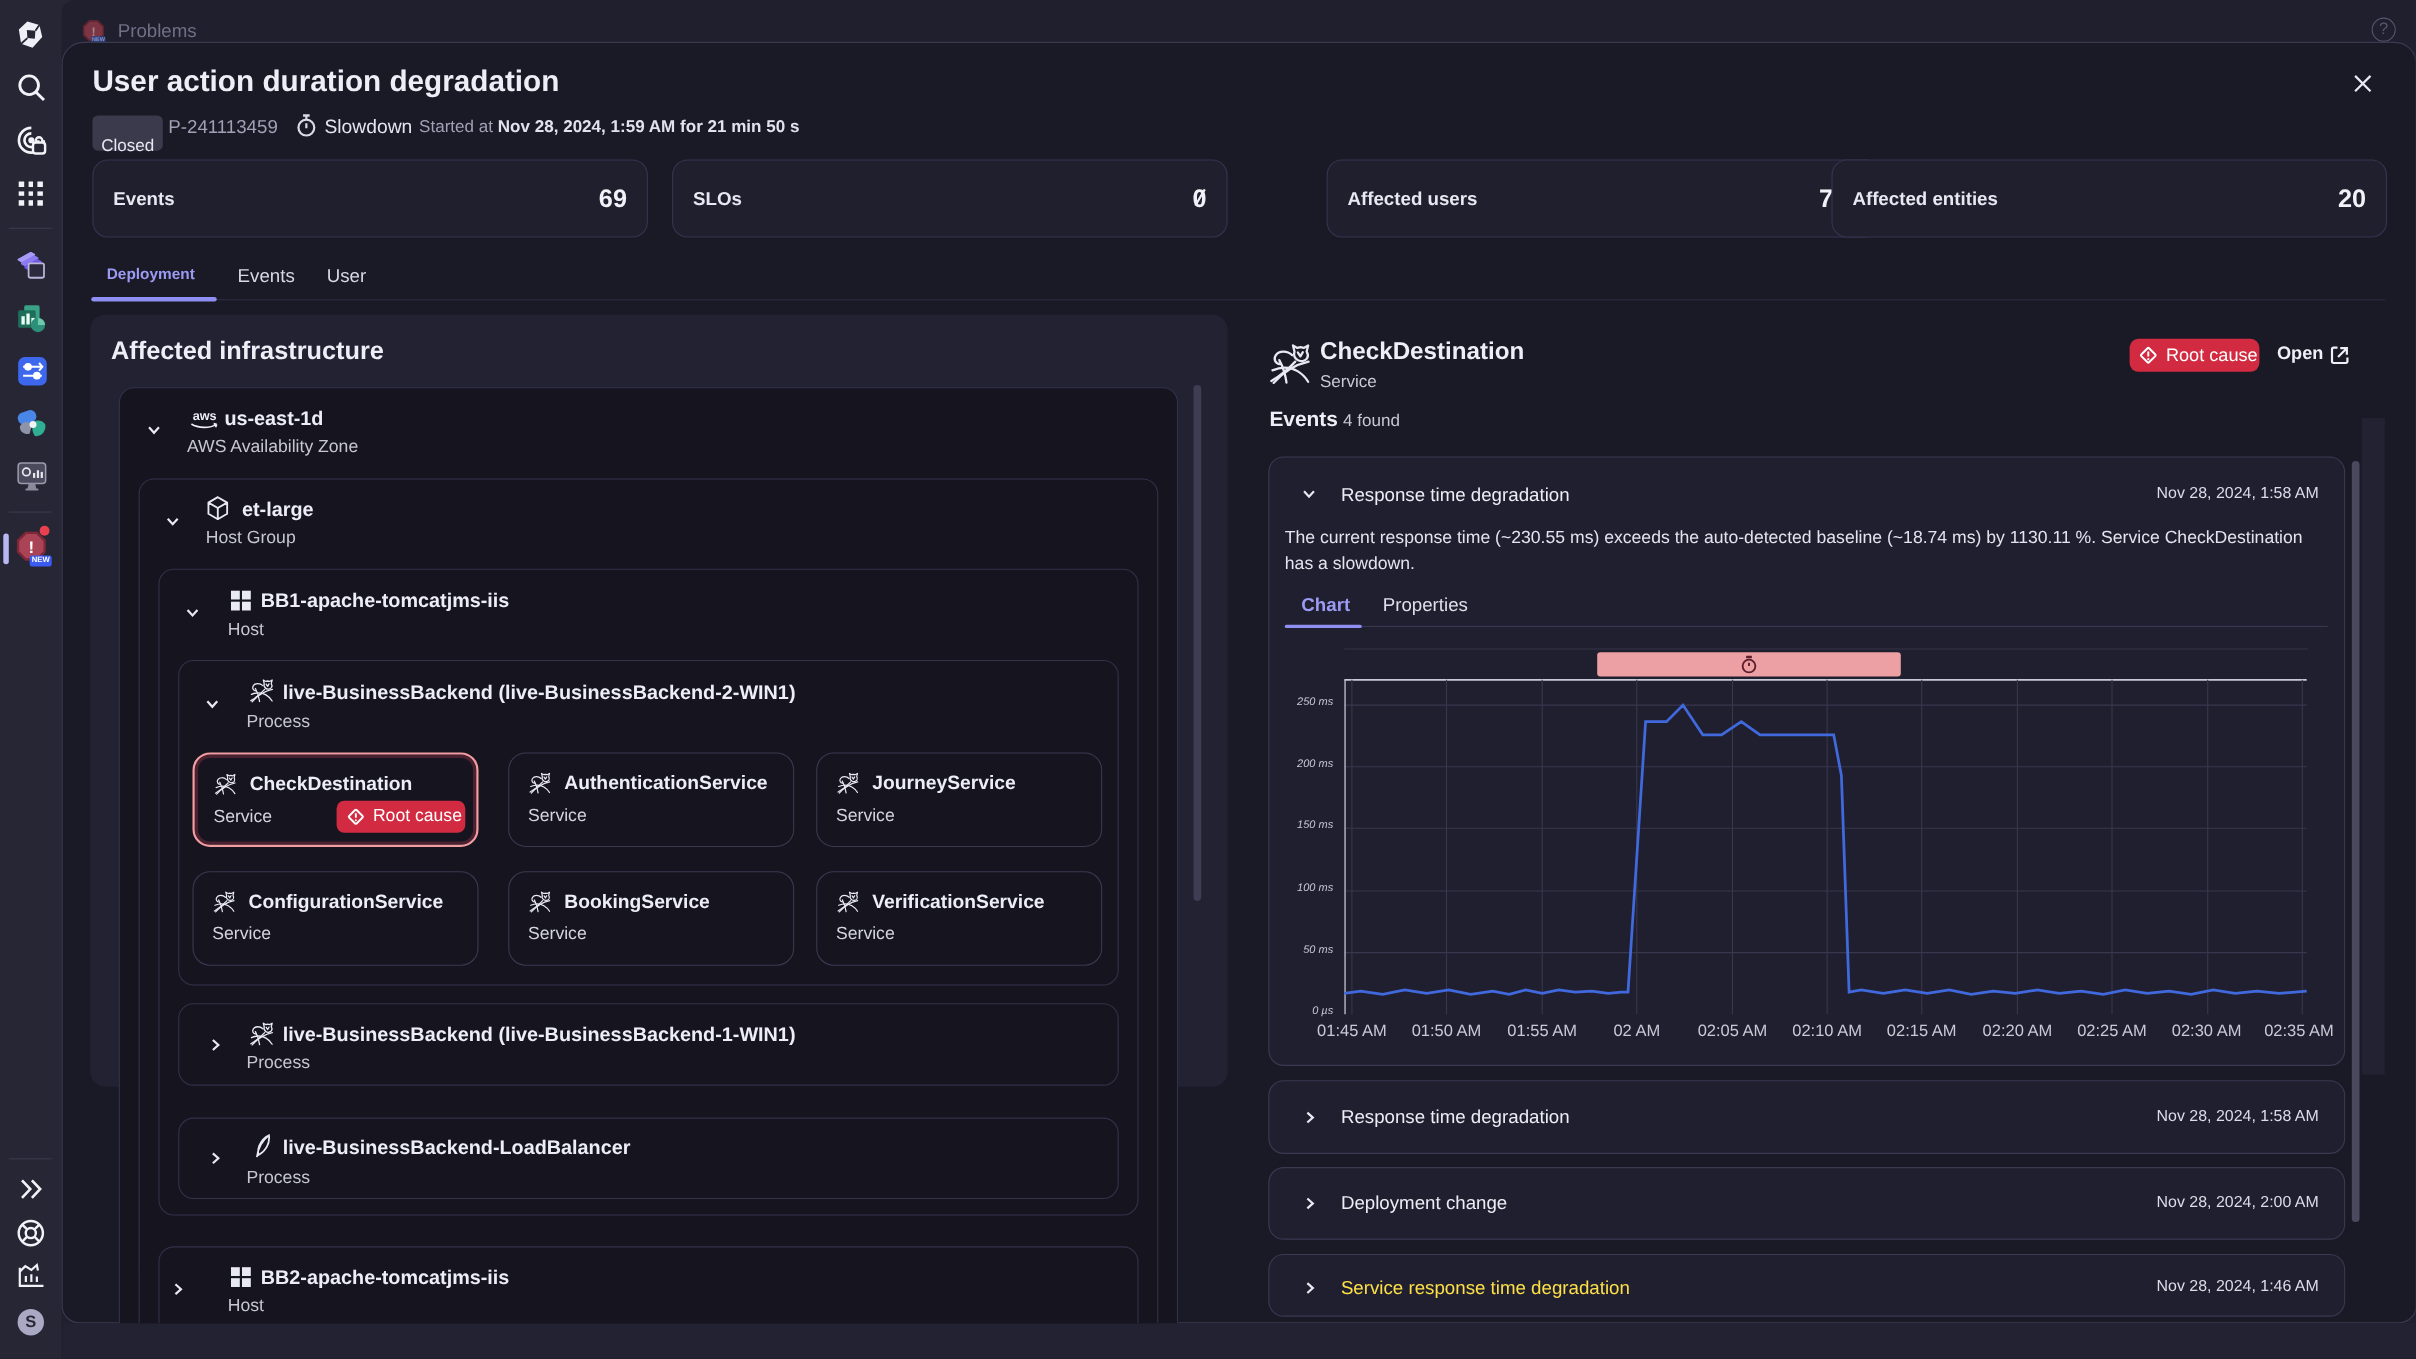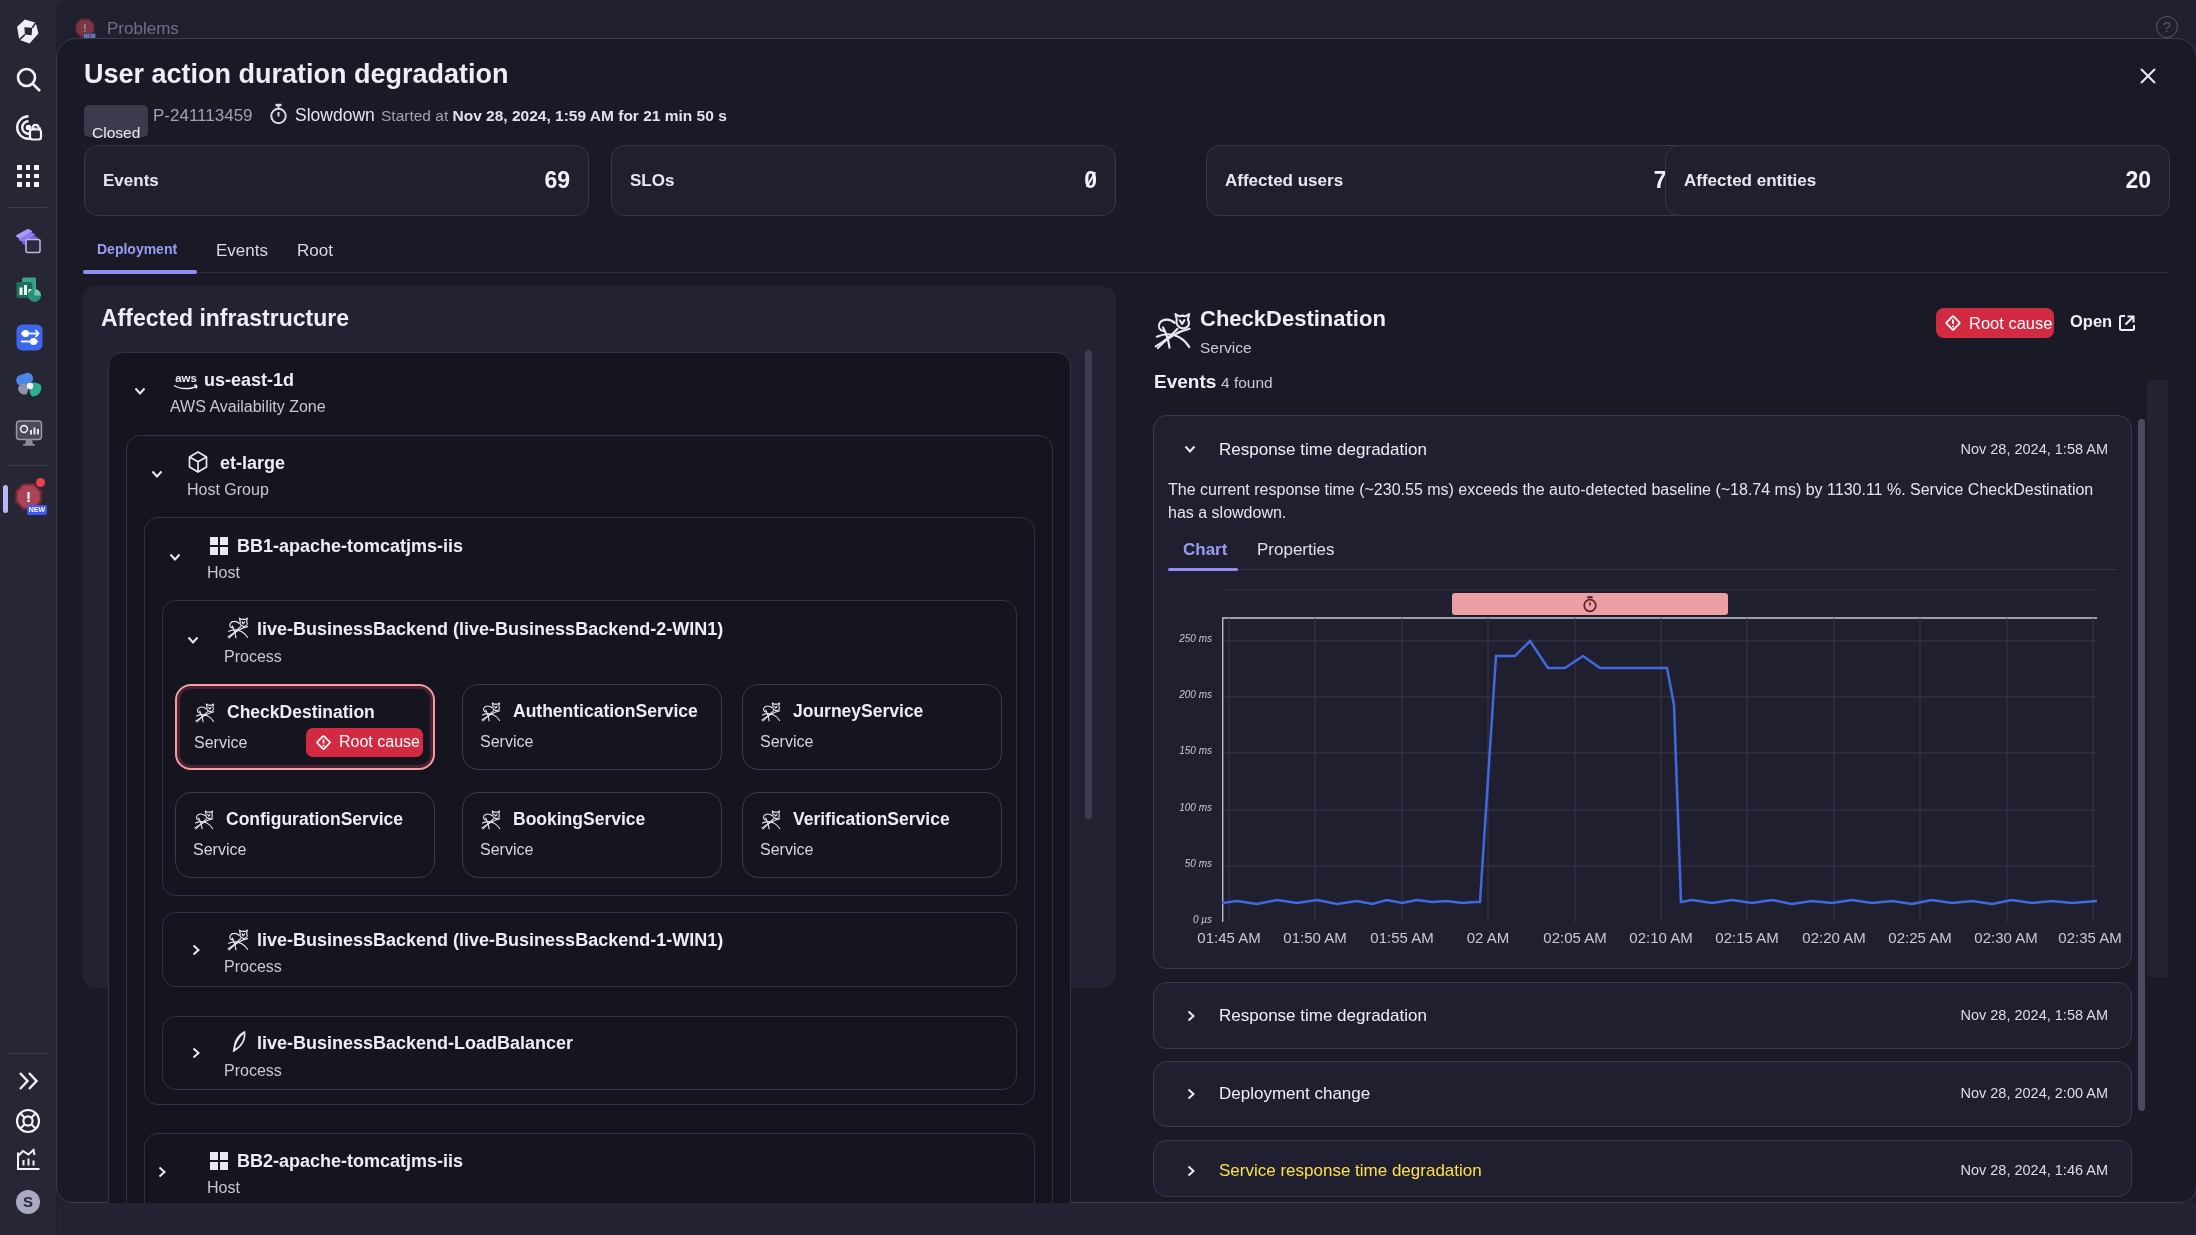--- a/index.html
+++ b/index.html
@@ -183,21 +183,21 @@
     </div>
   <div class="abs statcard" style="left:1665px;">
       <span>Affected entities</span>
       <b>20</b>
     </div>
 
   <div class="abs" style="left:84px; top:272px; width:2084px; height:1px; background:#2c2b40;"></div>
   <div class="abs" style="left:97px; top:241px; font-size:14px; font-weight:bold; color:#9c9bf4;">Deployment</div>
   <div class="abs" style="left:83px; top:270px; width:114px; height:3.5px; background:#8f8ef2; border-radius:2px;"></div>
   <div class="abs" style="left:216px; top:241px; font-size:17px; color:#d8d9e4;">Events</div>
-  <div class="abs" style="left:297px; top:241px; font-size:17px; color:#d8d9e4;">Root</div>
+  <div class="abs" style="left:297px; top:241px; font-size:17px; color:#d8d9e4;">User</div>
 
   <div class="abs" style="left:82px; top:286px; width:1034px; height:702px; background:#232233; border-radius:14px;"></div>
   <div class="abs" style="left:101px; top:305px; font-size:23px; font-weight:bold; color:#edeef6;">Affected infrastructure</div>
   <div class="abs" style="left:1085px; top:350px; width:7px; height:469px; background:#3e3d53; border-radius:4px;"></div>
 
   <div class="abs" id="infraclip" style="left:0; top:286px; width:2196px; height:917px; overflow:hidden;">
 
     <div class="abs icard" style="left:108px; top:66px;  width:963px; height:1200px;"></div>
     <div class="abs icard" style="left:126px; top:149px; width:927px; height:1200px;"></div>
     <div class="abs icard" style="left:144px; top:231px; width:891px; height:588px;"></div>

